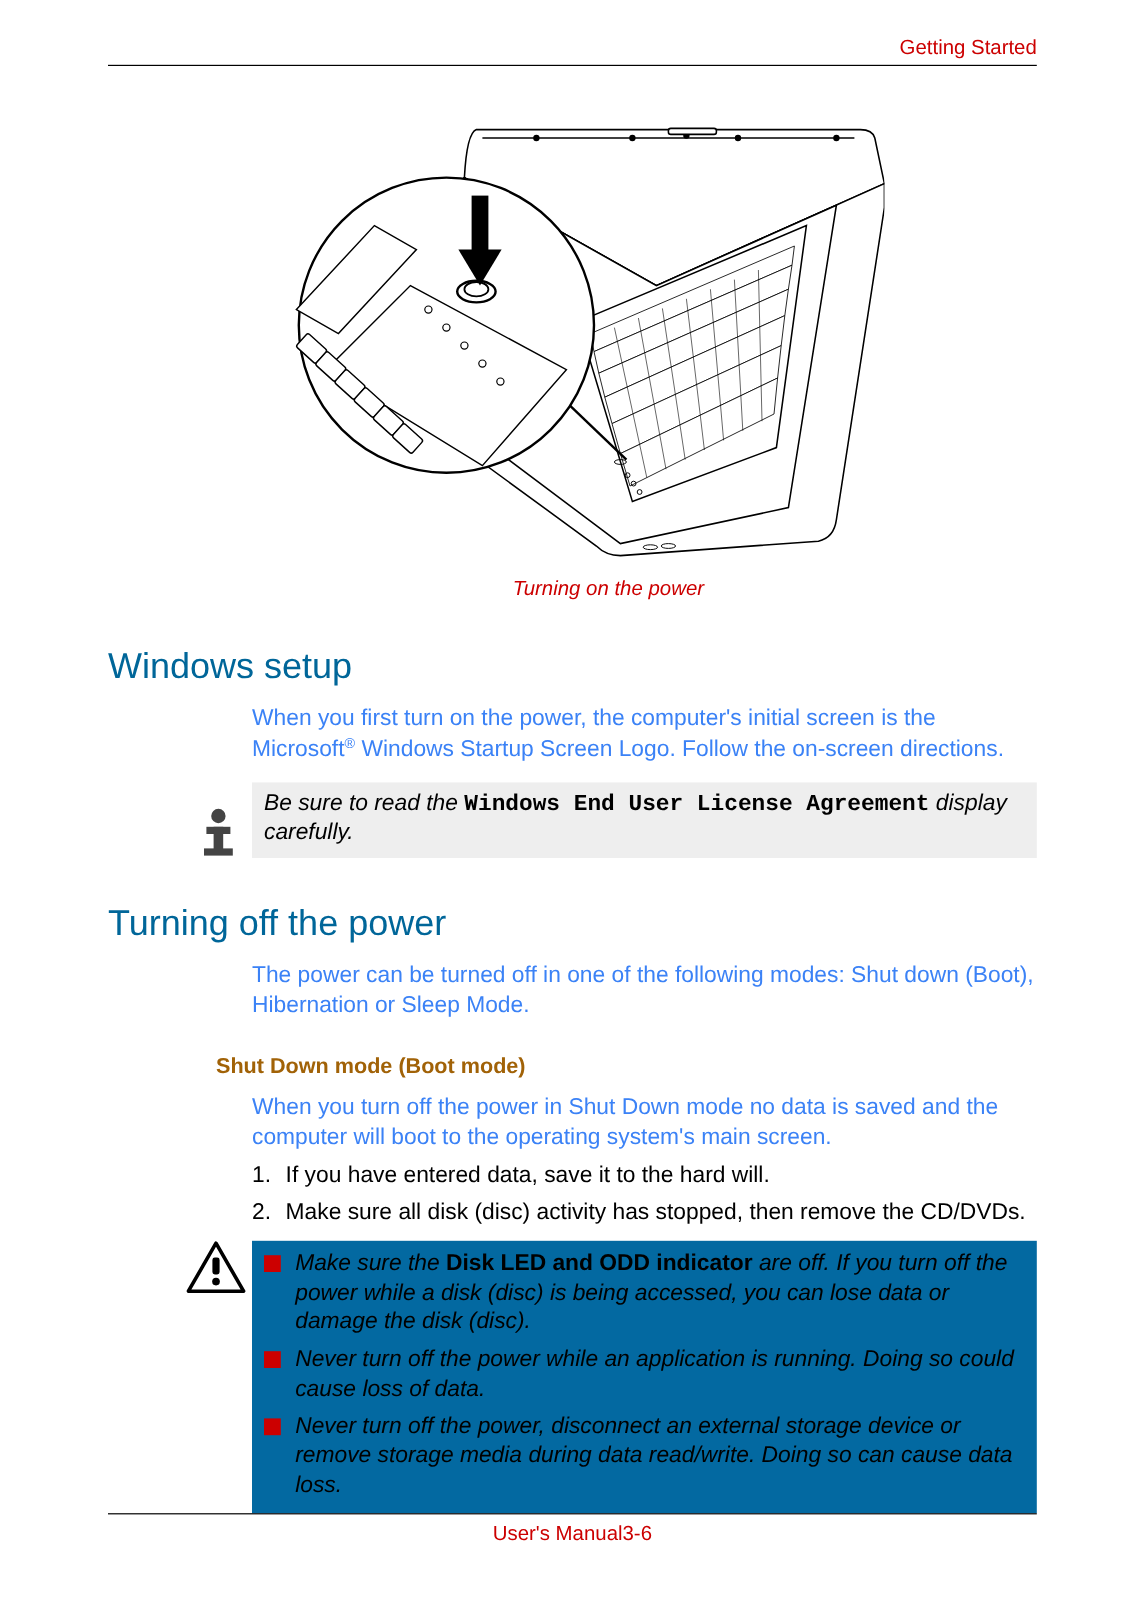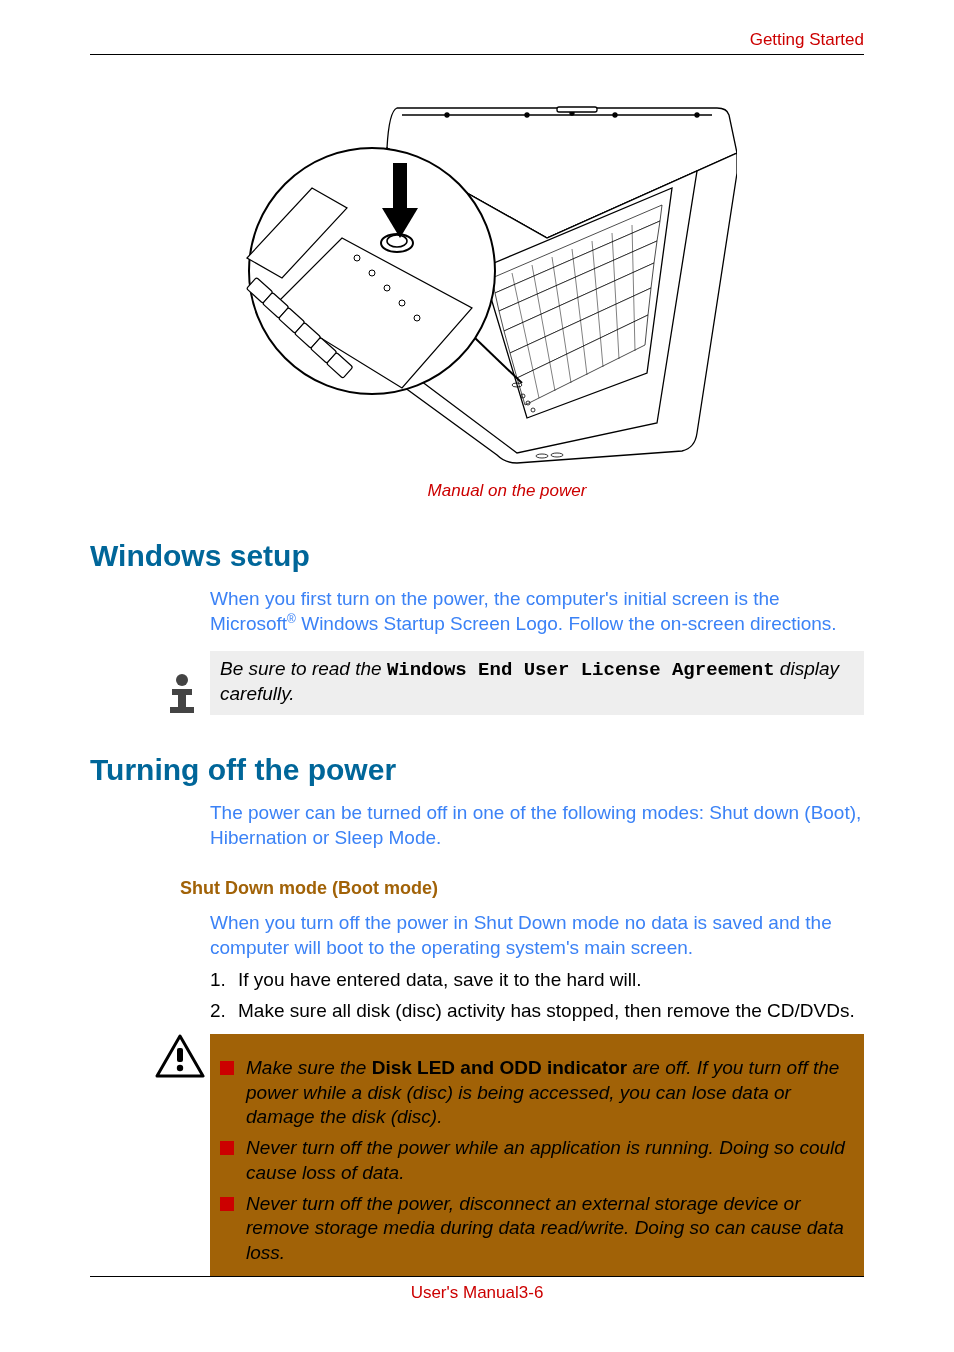--- a/index.html
+++ b/index.html
@@ -27,21 +27,21 @@
     align-items: center;
   }
   .figure-img {
     width: 520px;
     height: 380px;
   }
   .caption { color: #cc0000; font-style: italic; font-size: 17px; margin-top: 8px; margin-left: 60px; }
   h2.section {
     color: #006699;
     font-size: 30px;
-    font-weight: bold;
+    font-weight: normal;
     margin-top: 38px;
     margin-bottom: 14px;
   }
   .body-text {
     font-size: 19px;
     color: #3b82f6;
     margin-left: 120px;
     line-height: 1.3;
   }
   .sup { font-size: 12px; vertical-align: super; }
@@ -94,24 +94,24 @@
     align-items: flex-start;
     margin-top: 10px;
   }
   .warn-icon {
     width: 50px;
     height: 46px;
     margin-left: 65px;
     flex-shrink: 0;
   }
   .warn-content {
-    background: #a16207;
+    background: #0369a1;
     flex: 1;
     margin-left: 5px;
-    padding: 16px 10px 10px 10px;
+    padding: 1px 10px 10px 10px;
     font-size: 19px;
     font-style: italic;
     line-height: 1.3;
   }
   .warn-content .witem {
     display: flex;
     margin-top: 6px;
   }
   .warn-content .bullet {
     width: 14px; height: 14px; background: #cc0000; flex-shrink: 0; margin-top: 5px; margin-right: 12px;
@@ -223,21 +223,21 @@
       <ellipse cx="180" cy="150" rx="16" ry="9" fill="#fff" stroke="#000" stroke-width="2"></ellipse>
       <ellipse cx="180" cy="148" rx="10" ry="6" fill="#fff" stroke="#000" stroke-width="1.5"></ellipse>
 
       <g fill="#000">
         <rect x="176" y="70" width="14" height="48"></rect>
         <polygon points="165,115 201,115 183,145"></polygon>
       </g>
 
       <line x1="258" y1="245" x2="305" y2="290" stroke="#000" stroke-width="2"></line>
     </svg>
-    <div class="caption">Manual on the power</div>
+    <div class="caption">Turning on the power</div>
   </div>
 
   <h2 class="section">Windows setup</h2>
   <p class="body-text">
     <span>When you first turn on the power, the computer's initial screen is the Microsoft</span><span class="sup">®</span><span> Windows Startup Screen Logo. Follow the on-screen directions.</span>
   </p>
 
   <div class="note-box">
     <svg class="note-icon" viewBox="0 0 44 44">
       <circle cx="22" cy="9" r="6" fill="#444"></circle>

